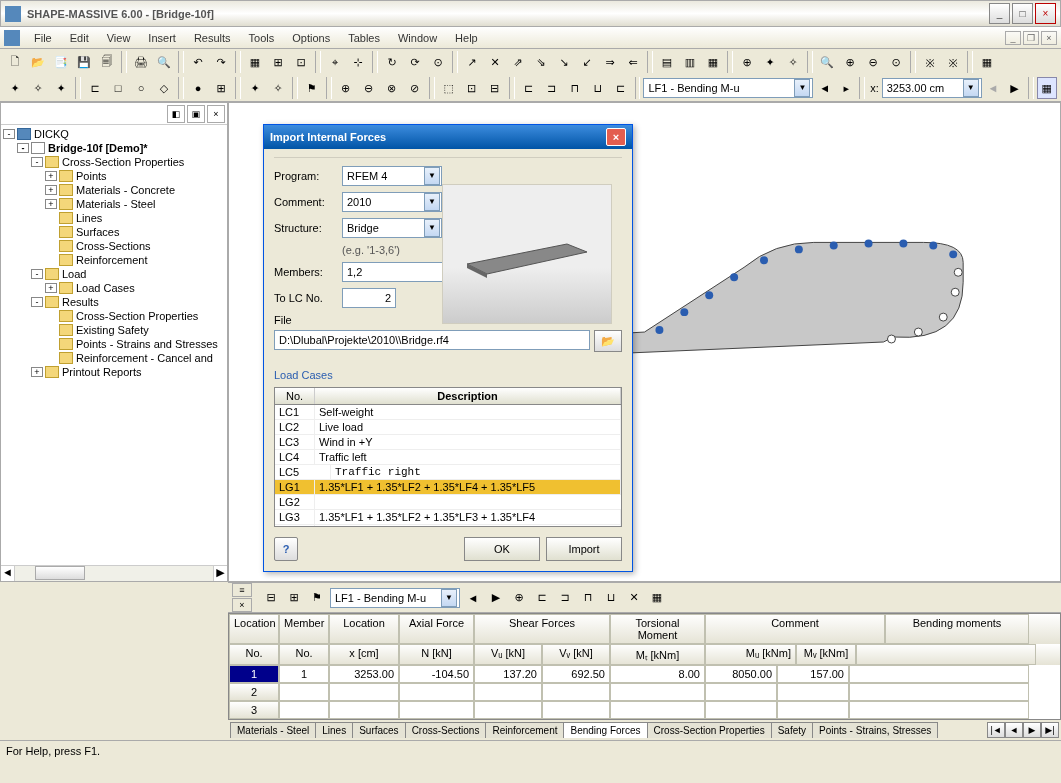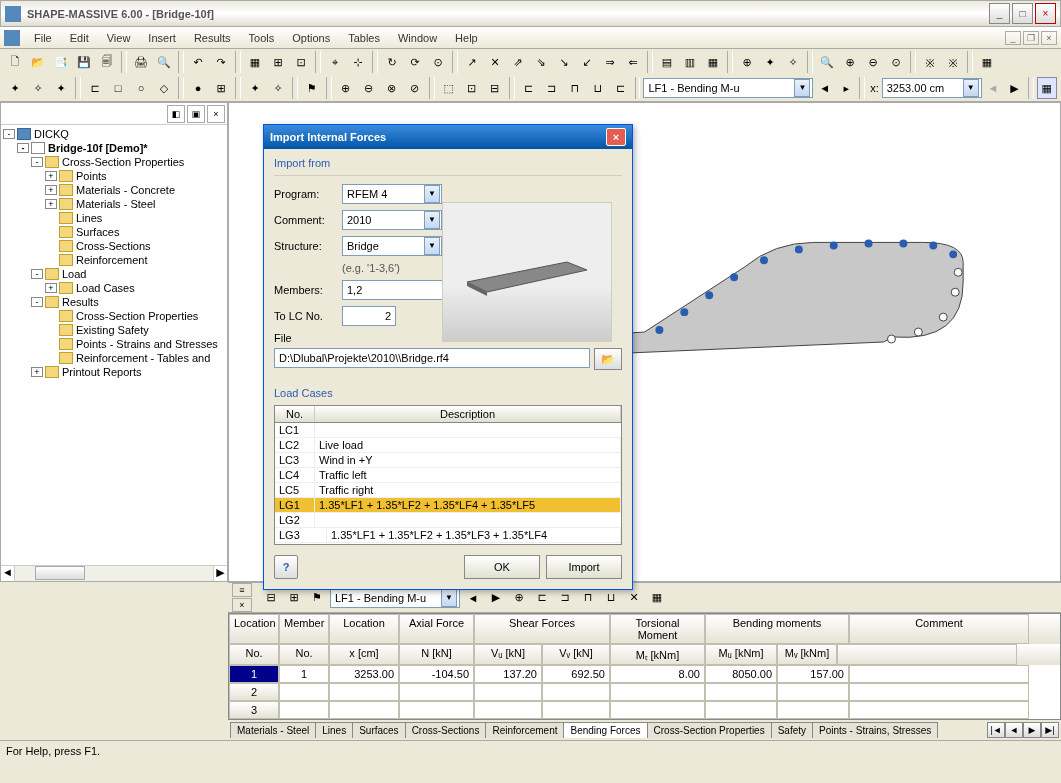--- a/index.html
+++ b/index.html
@@ -331,21 +331,21 @@
           <div class="tree-item">
             <span class="spacer" style="width:42px"></span>
             <span style="width:14px;display:inline-block;"></span>
             <span class="icon"></span>
             <span>Points - Strains and Stresses</span>
           </div>
           <div class="tree-item">
             <span class="spacer" style="width:42px"></span>
             <span style="width:14px;display:inline-block;"></span>
             <span class="icon"></span>
-            <span>Reinforcement - Tables and</span>
+            <span>Reinforcement - Cancel and</span>
           </div>
           <div class="tree-item">
             <span class="spacer" style="width:28px"></span>
             <span class="toggle">+</span>
             <span class="icon"></span>
             <span>Printout Reports</span>
           </div>
         </div>
     </div>
     <div class="tree-scroll">
@@ -418,32 +418,32 @@
       </div>
   </div>
   <div class="data-grid">
     <div class="dg-head" id="dg-head1">
         <div style="width: 50px;">Location</div>
         <div style="width: 50px;">Member</div>
         <div style="width: 70px;">Location</div>
         <div style="width: 75px;">Axial Force</div>
         <div style="width: 136px;">Shear Forces</div>
         <div style="width: 95px;">Torsional Moment</div>
+        <div style="width: 180px;">Comment</div>
         <div style="width: 144px;">Bending moments</div>
-        <div style="width: 180px;">Comment</div>
       </div>
     <div class="dg-head" id="dg-head2">
         <div style="width: 50px;">No.</div>
         <div style="width: 50px;">No.</div>
         <div style="width: 70px;">x [cm]</div>
         <div style="width: 75px;">N [kN]</div>
         <div style="width: 68px;">Vᵤ [kN]</div>
         <div style="width: 68px;">Vᵥ [kN]</div>
         <div style="width: 95px;">Mₜ [kNm]</div>
-        <div style="width: 72px;">Mᵤ [kNm]</div>
+        <div style="width: 91px; text-align: right;">Mᵤ [kNm]</div>
         <div style="width: 60px;">Mᵥ [kNm]</div>
         <div style="width: 180px;"></div>
       </div>
     <div id="dg-body">
         <div class="dg-row">
           <div class="rowhdr active" style="width: 50px; text-align: center;">1</div>
           <div style="width: 50px; text-align: center;">1</div>
           <div style="width: 70px; text-align: right;">3253.00</div>
           <div style="width: 75px; text-align: right;">-104.50</div>
           <div style="width: 68px; text-align: right;">137.20</div>
@@ -503,21 +503,20 @@
 <div class="statusbar">
   <span>For Help, press F1.</span>
 </div>
 
 <div class="dialog">
   <div class="dlg-title">
     <span>Import Internal Forces</span>
     <div class="close">×</div>
   </div>
   <div class="dlg-body">
-    <div class="group-label">Import from</div>
     <div style="position:relative; border-top:1px solid #d0cdbf; padding-top:8px; min-height:200px;">
       <div class="preview">
         <svg width="140" height="60">
             <polygon points="10,40 110,20 130,28 30,50" fill="#888" stroke="#555"></polygon>
             <polygon points="10,40 30,50 30,54 10,44" fill="#666"></polygon>
           </svg>
       </div>
       <div class="form-row">
         <label>Program:</label>
         <div class="combo">
@@ -552,51 +551,52 @@
       <div class="file-row">
         <input value="D:\Dlubal\Projekte\2010\\Bridge.rf4" style="">
         <button>📂</button>
       </div>
     </div>
 
     <div class="group-label" style="margin-top:12px;">Load Cases</div>
     <div class="lc-table">
       <div class="lc-head">
         <div style="width:40px;">No.</div>
-        <div style="flex:1;">Description</div>
+        <div style="flex:1;font-weight:bold;">Description</div>
       </div>
       <div id="lc-body">
           <div class="lc-row">
             <div style="width:40px;">LC1</div>
+            <div style="flex:1;">Self-weight</div>
           </div>
           <div class="lc-row">
             <div style="width:40px;">LC2</div>
             <div style="flex:1;">Live load</div>
           </div>
           <div class="lc-row">
             <div style="width:40px;">LC3</div>
             <div style="flex:1;">Wind in +Y</div>
           </div>
           <div class="lc-row">
             <div style="width:40px;">LC4</div>
             <div style="flex:1;">Traffic left</div>
           </div>
           <div class="lc-row">
-            <div style="width:40px;">LC5</div>
-            <div style="flex:1;">Traffic right</div>
+            <div style="width:56px;">LC5</div>
+            <div style="flex:1;font-family:Liberation Mono, monospace;">Traffic right</div>
           </div>
           <div class="lc-row sel">
             <div style="width:40px;">LG1</div>
             <div style="flex:1;">1.35*LF1 + 1.35*LF2 + 1.35*LF4 + 1.35*LF5</div>
           </div>
           <div class="lc-row">
             <div style="width:40px;">LG2</div>
           </div>
           <div class="lc-row">
-            <div style="width:52px;">LG3</div>
+            <div style="width:40px;">LG3</div>
             <div style="flex:1;">1.35*LF1 + 1.35*LF2 + 1.35*LF3 + 1.35*LF4</div>
           </div>
           <div class="lc-row">
             <div style="width:40px;">LG4</div>
             <div style="flex:1;">1.35*LF1 + 1.35*LF2 + 1.35*LF3 + 1.35*LF5</div>
           </div>
         </div>
     </div>
 
     <div class="dlg-buttons">

